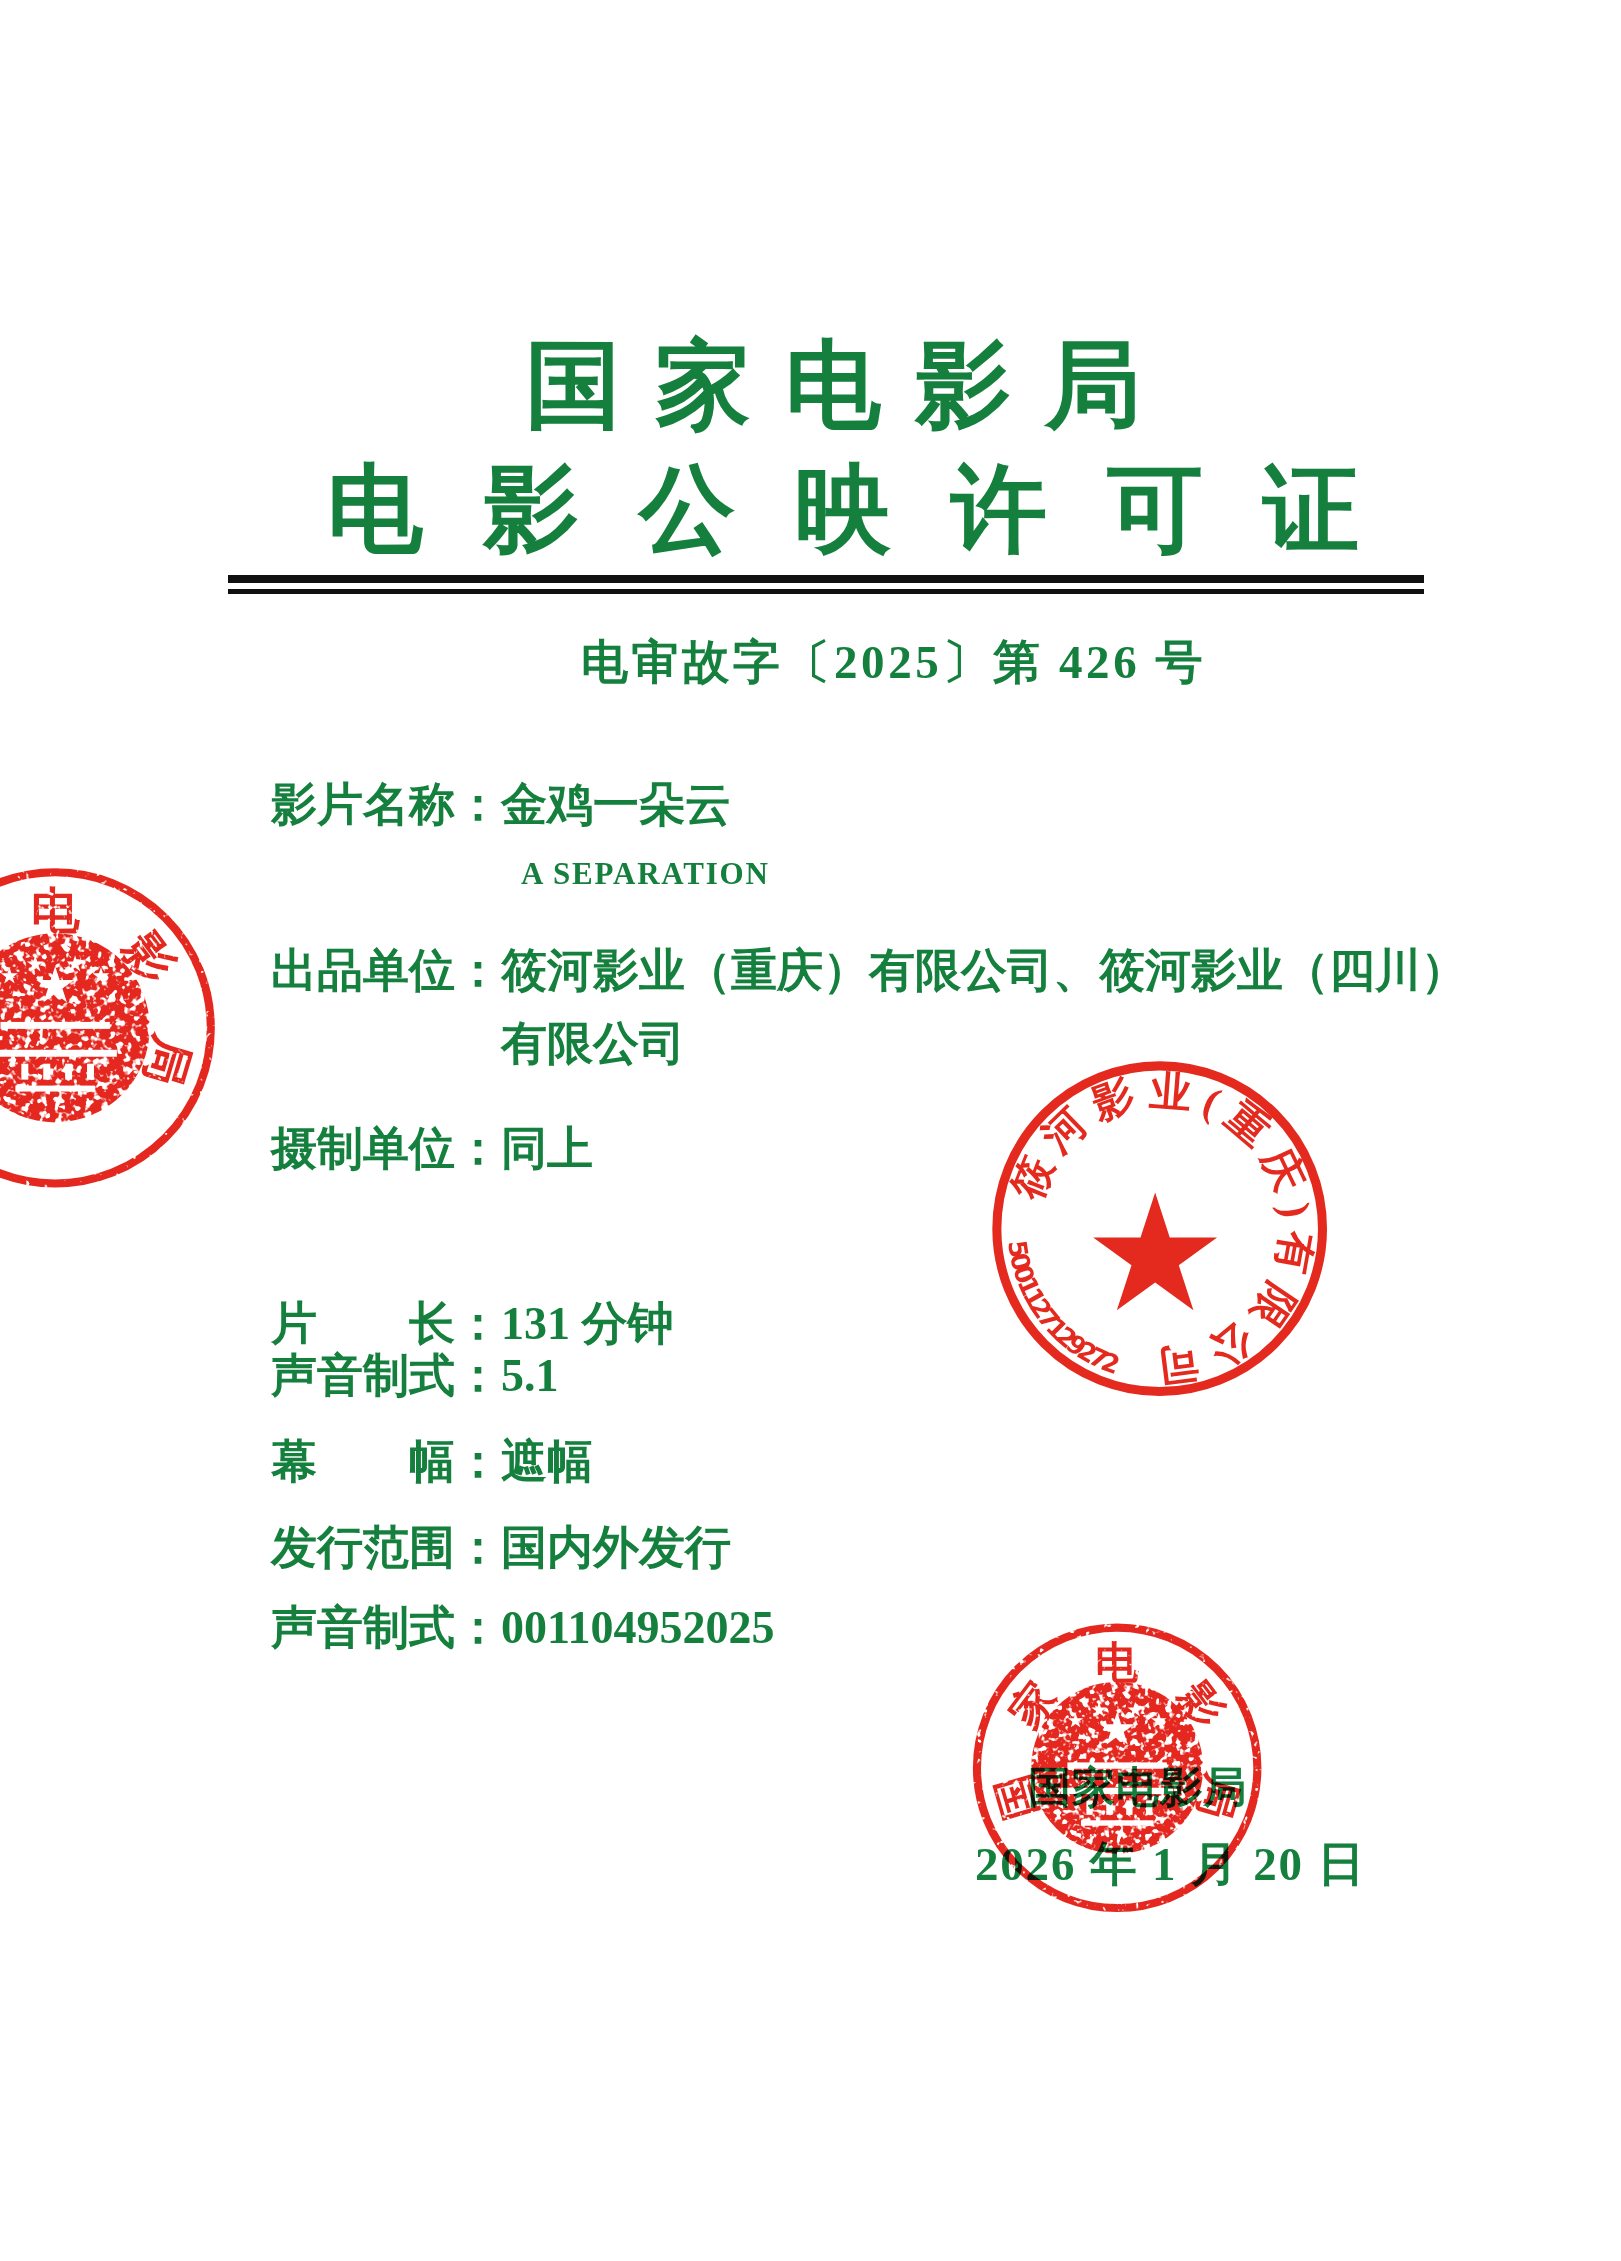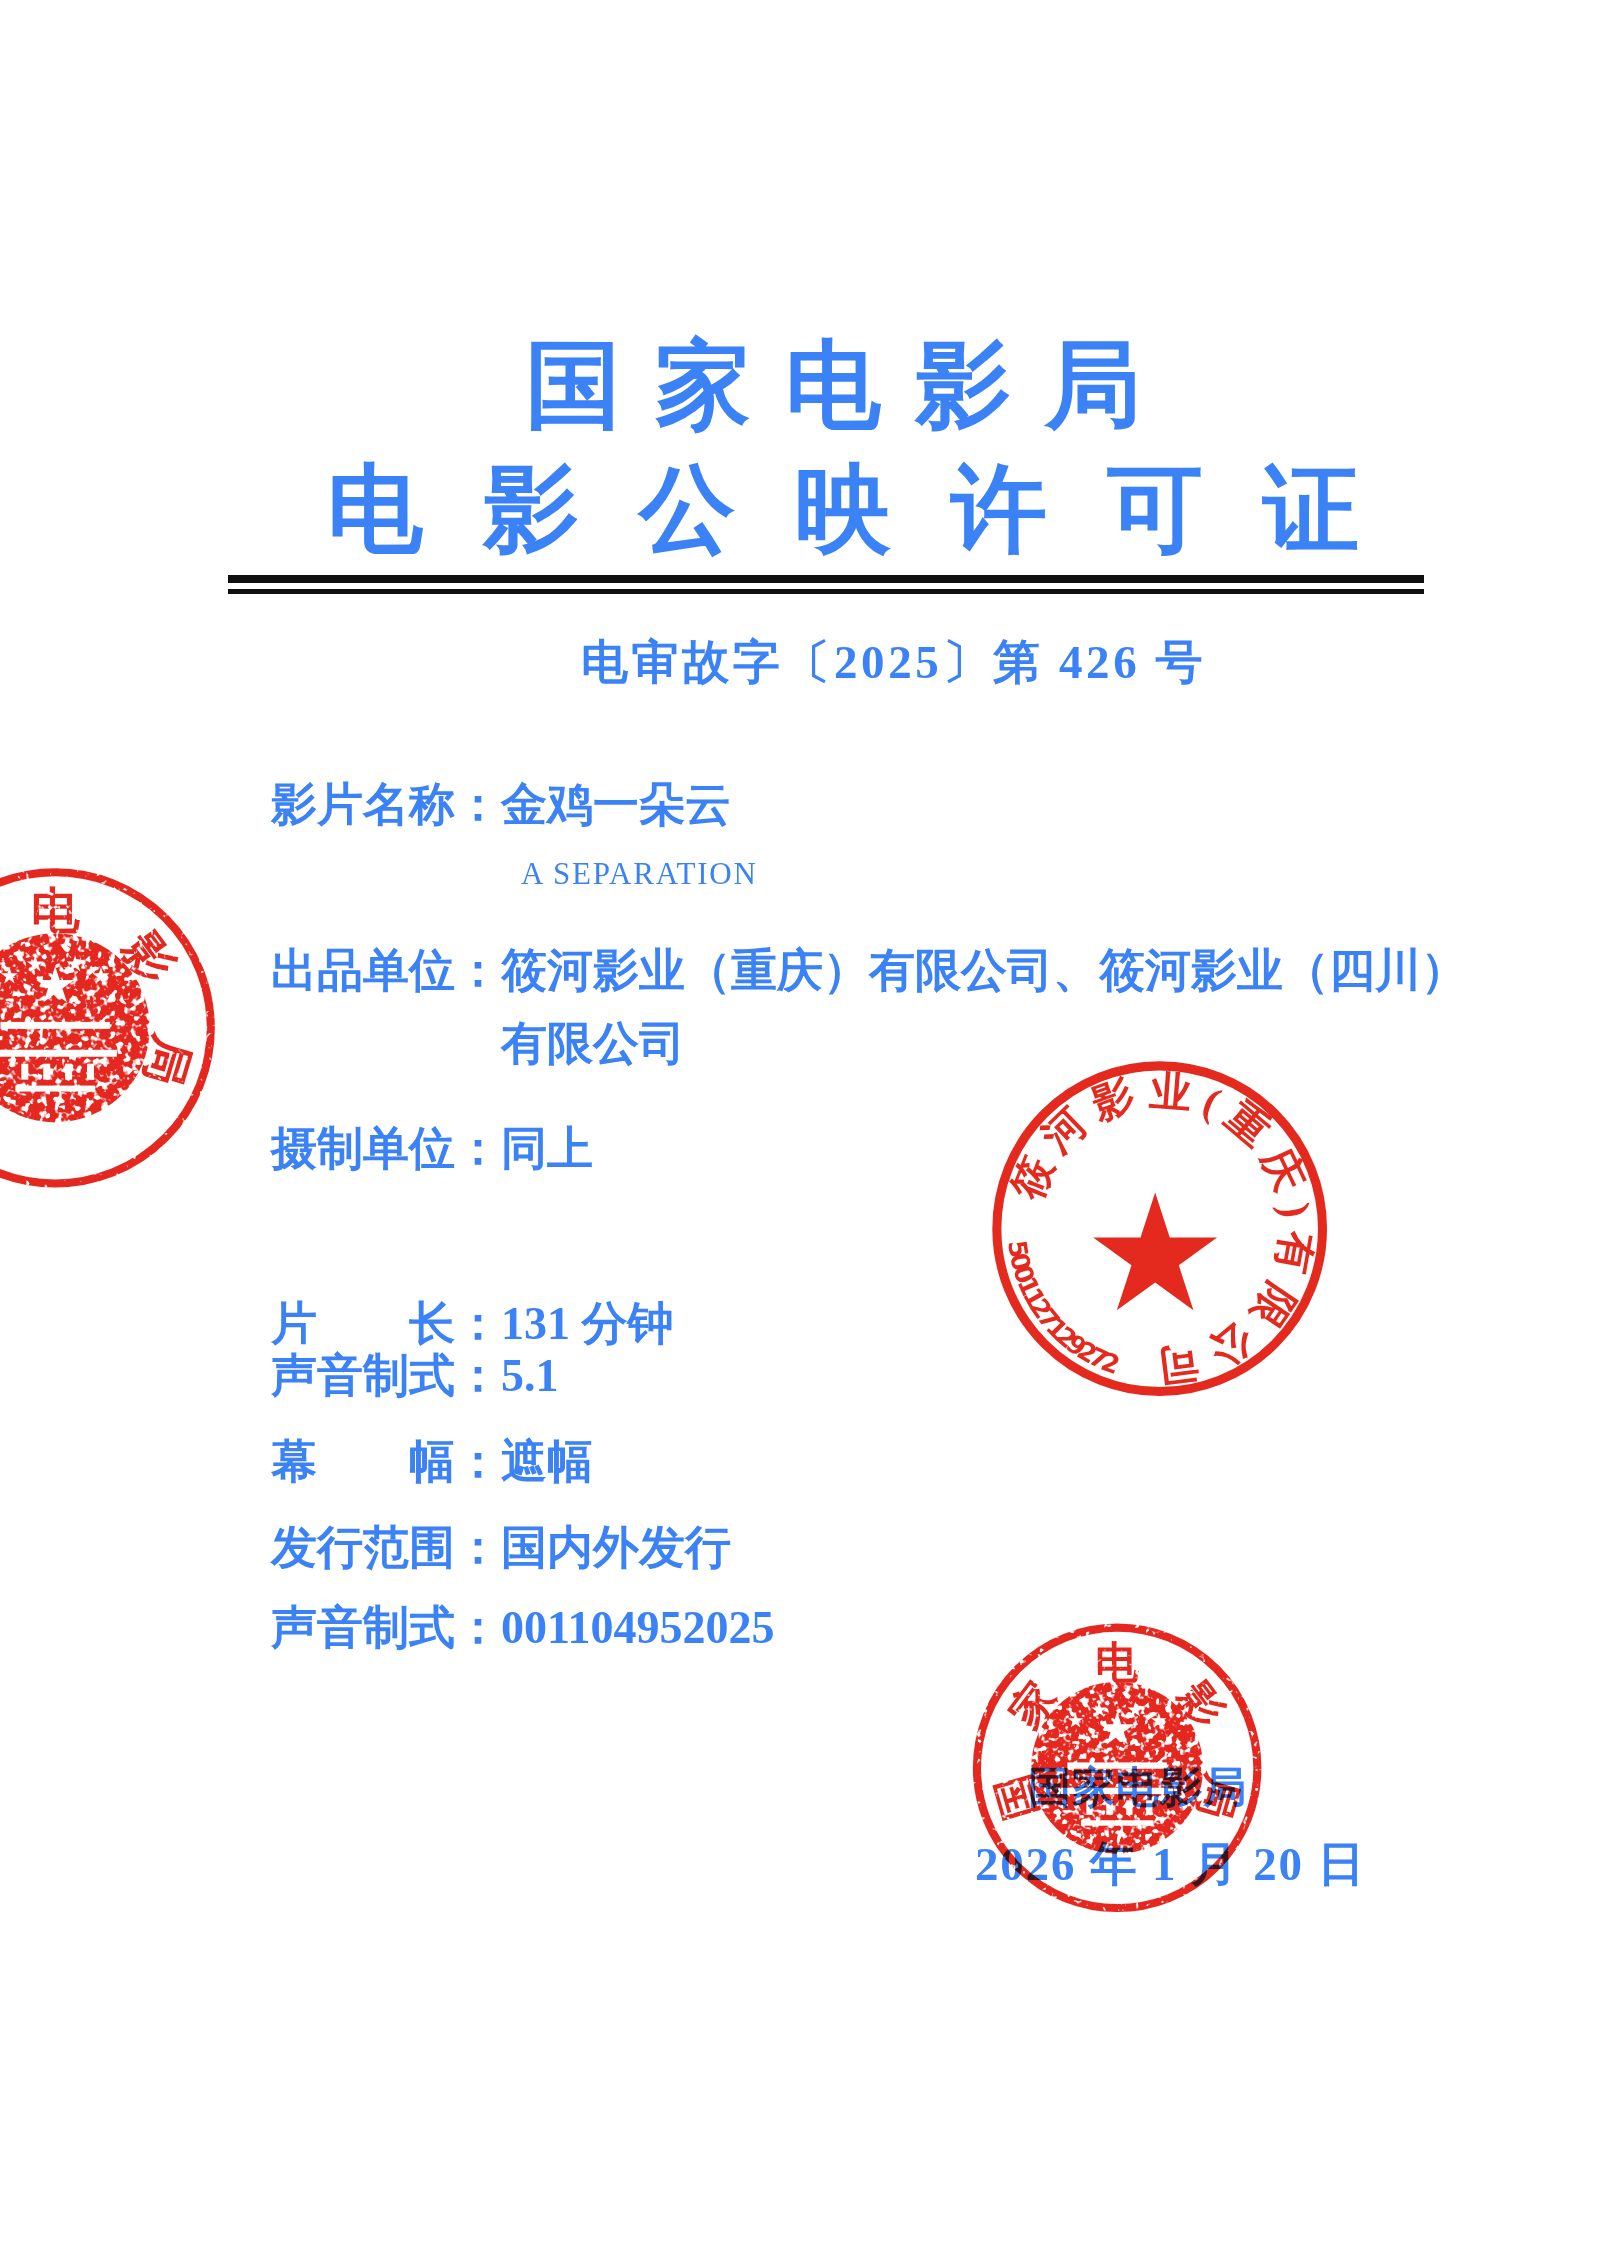--- a/index.html
+++ b/index.html
@@ -1,28 +1,28 @@
 <!DOCTYPE html>
 <html lang="zh" style="font-size:14.5px"><head>
 <meta charset="utf-8">
 <style>
   html,body{margin:0;padding:0;background:#ffffff;}
   .page{position:relative;width:1621px;height:2029px;background:#ffffff;overflow:hidden;
-        font-family:"Liberation Serif","DejaVu Serif",serif;color:#3b82f6;}
+        font-family:"Liberation Serif","DejaVu Serif",serif;color:#15803d;}
   .abs{position:absolute;white-space:nowrap;}
   .title1{left:525px;top:338px;font-size:96px;font-weight:700;letter-spacing:34px;line-height:1;}
   .title2{left:327px;top:462px;font-size:96px;font-weight:700;letter-spacing:60px;line-height:1;}
   .rule{left:228px;top:575px;width:1196px;height:6.3px;
         border-top:8.1px solid #101010;border-bottom:5.4px solid #101010;}
   .permitno{left:541px;top:631px;font-size:47px;font-weight:700;letter-spacing:3.6px;margin-left:40px;}
   .frow{position:absolute;left:271px;display:flex;font-size:46px;font-weight:700;line-height:1.16;}
   .flabel{white-space:nowrap;}
   .fvalue{white-space:nowrap;}
   .fvalue .vline2{margin-top:20px;}
-  .english{left:521px;top:856px;font-size:31px;font-weight:400;letter-spacing:1.8px;}
+  .english{left:521px;top:856px;font-size:31px;font-weight:700;letter-spacing:1.8px;}
   .issuer{left:1028px;top:1759px;font-size:43px;font-weight:700;letter-spacing:0.9px;}
   .issuedate{left:975px;top:1833px;font-size:47px;font-weight:700;letter-spacing:1.8px;}
   .stamps{position:absolute;left:0;top:0;pointer-events:none;mix-blend-mode:multiply;opacity:.93;}
   .seal-text{font-family:"Liberation Serif","DejaVu Serif",serif;font-weight:700;}
   .seal-num{font-family:"DejaVu Sans","Liberation Sans",sans-serif;font-weight:700;letter-spacing:2px;}
 </style>
 </head>
 <body>
 
 <div class="page">

